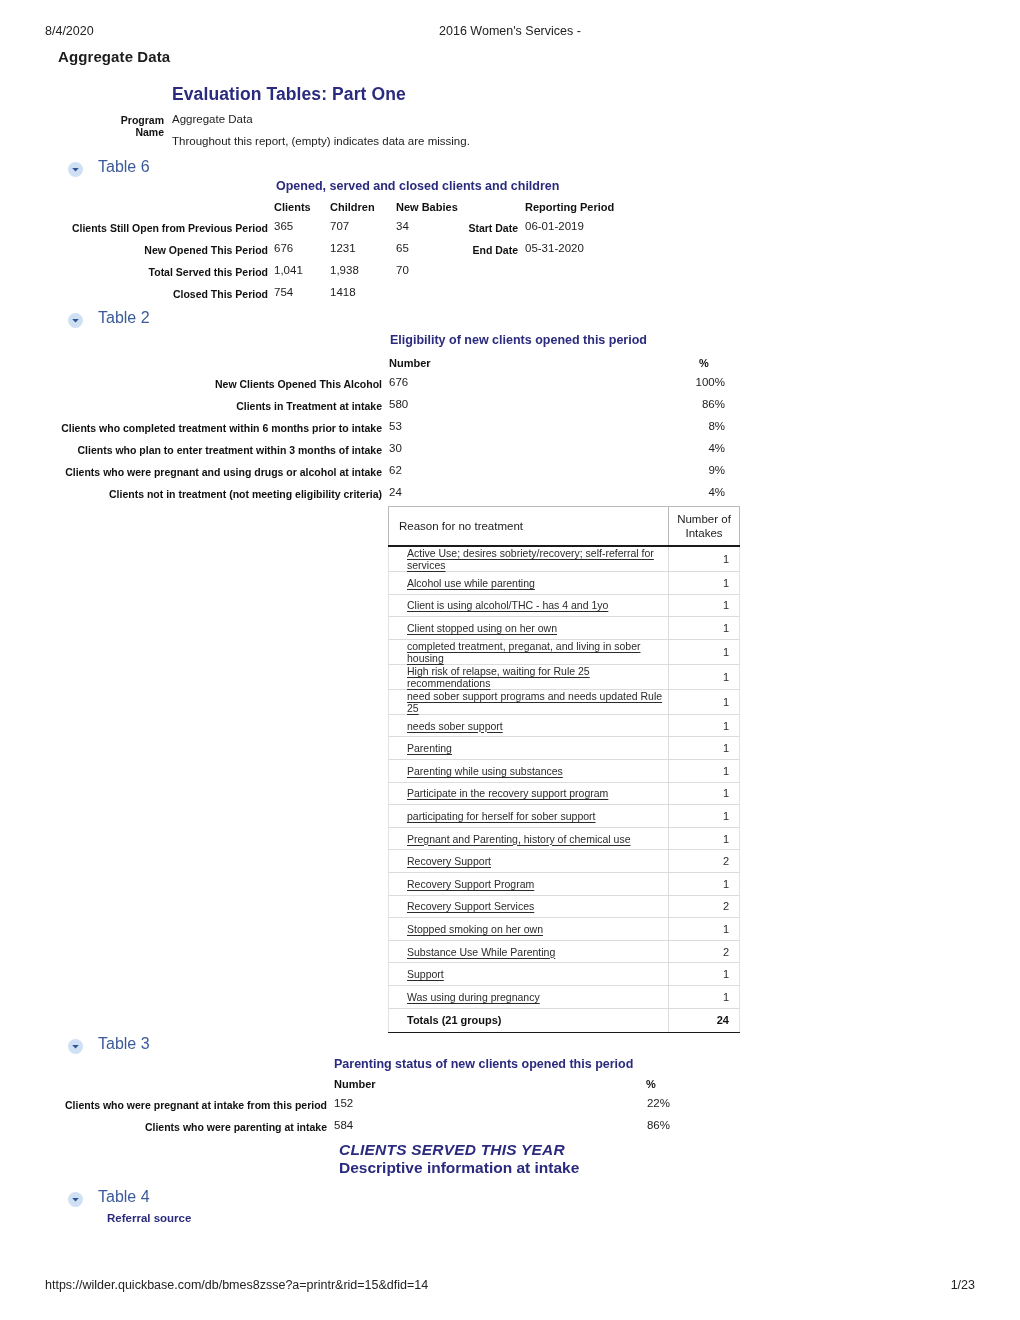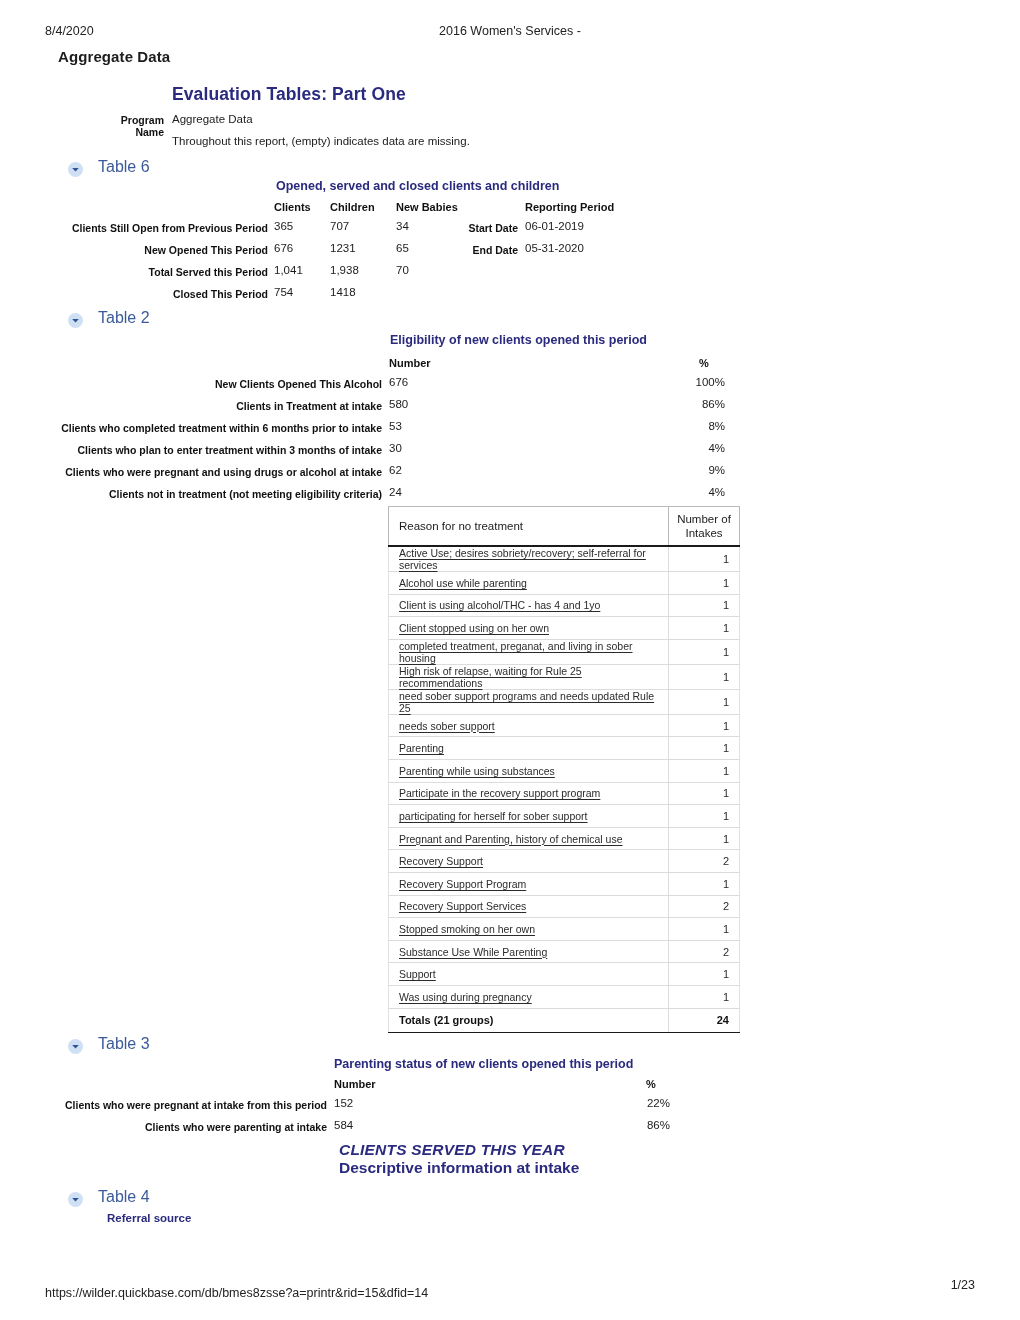--- a/index.html
+++ b/index.html
@@ -51,21 +51,21 @@
     bottom: 26px;
     left: 0;
     width: 1020px;
     height: 16px;
     font-size: 12.5px;
     color: #222;
   }
   .print-footer .pf-left {
     position: absolute;
     left: 45px;
-    top: 8px;
+    top: 0;
     white-space: nowrap;
     text-align: right;
   }
   .print-footer .pf-right {
     position: absolute;
     right: 45px;
     top: 0;
     white-space: nowrap;
   }
 
@@ -219,21 +219,21 @@
     padding: 0 6px;
   }
   .rt tbody td {
     height: 21.6px;
     font-size: 10.5px;
     color: #2b2b2b;
     border-bottom: 1px solid #dcdcdc;
   }
   .rt tbody td.reason {
     text-align: left;
-    padding-left: 10px;
+    padding-left: 18px;
     border-left: 1px solid #e2e2e2;
     border-right: 1px solid #dcdcdc;
   }
   .rt tbody td.reason span {
     text-decoration: underline;
     text-underline-offset: 1.5px;
   }
   .rt tbody td.num {
     text-align: right;
     padding-right: 10px;

